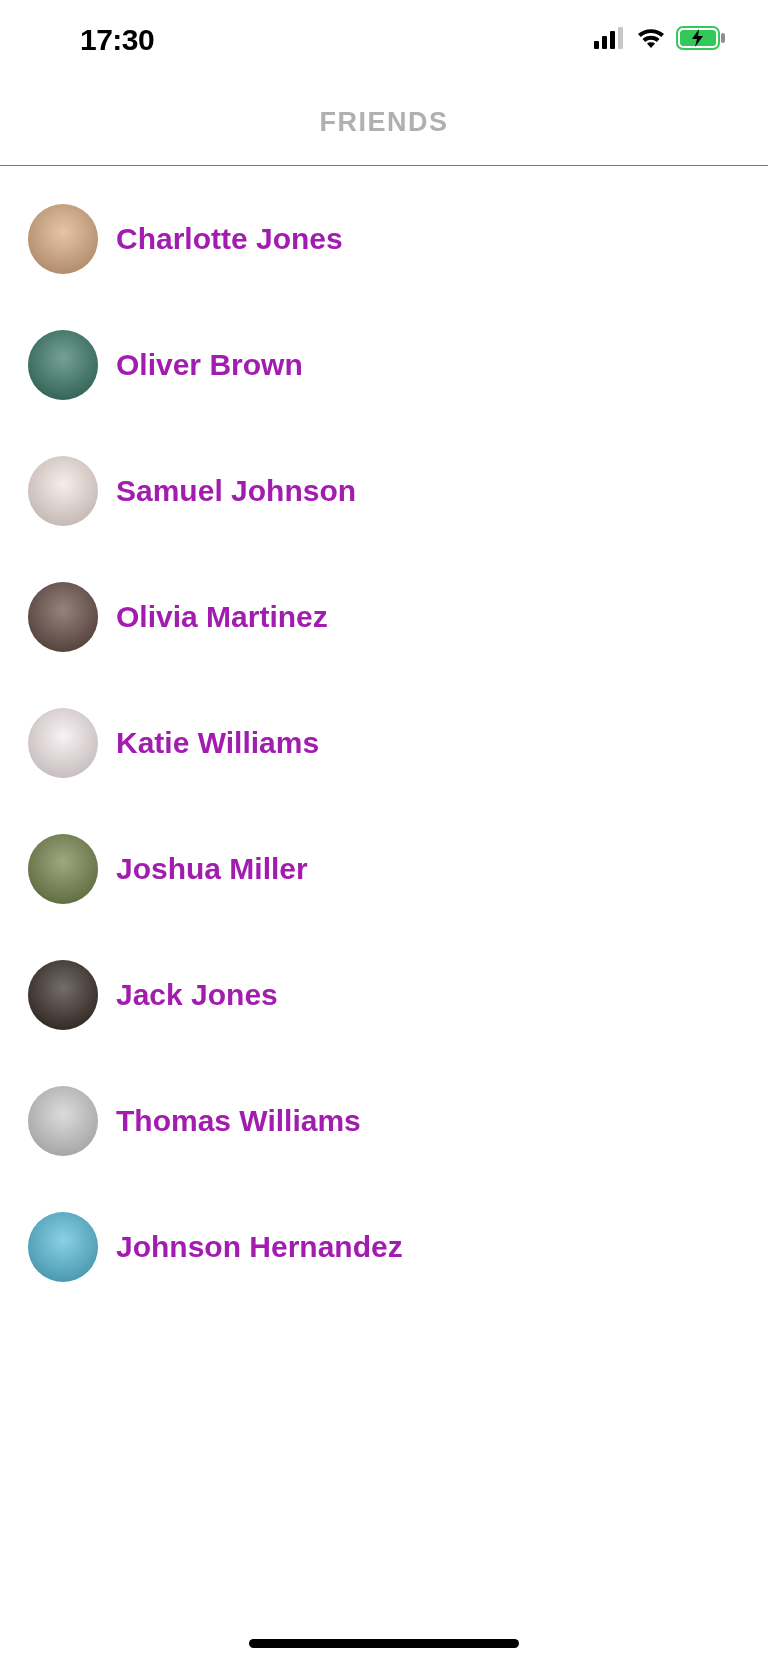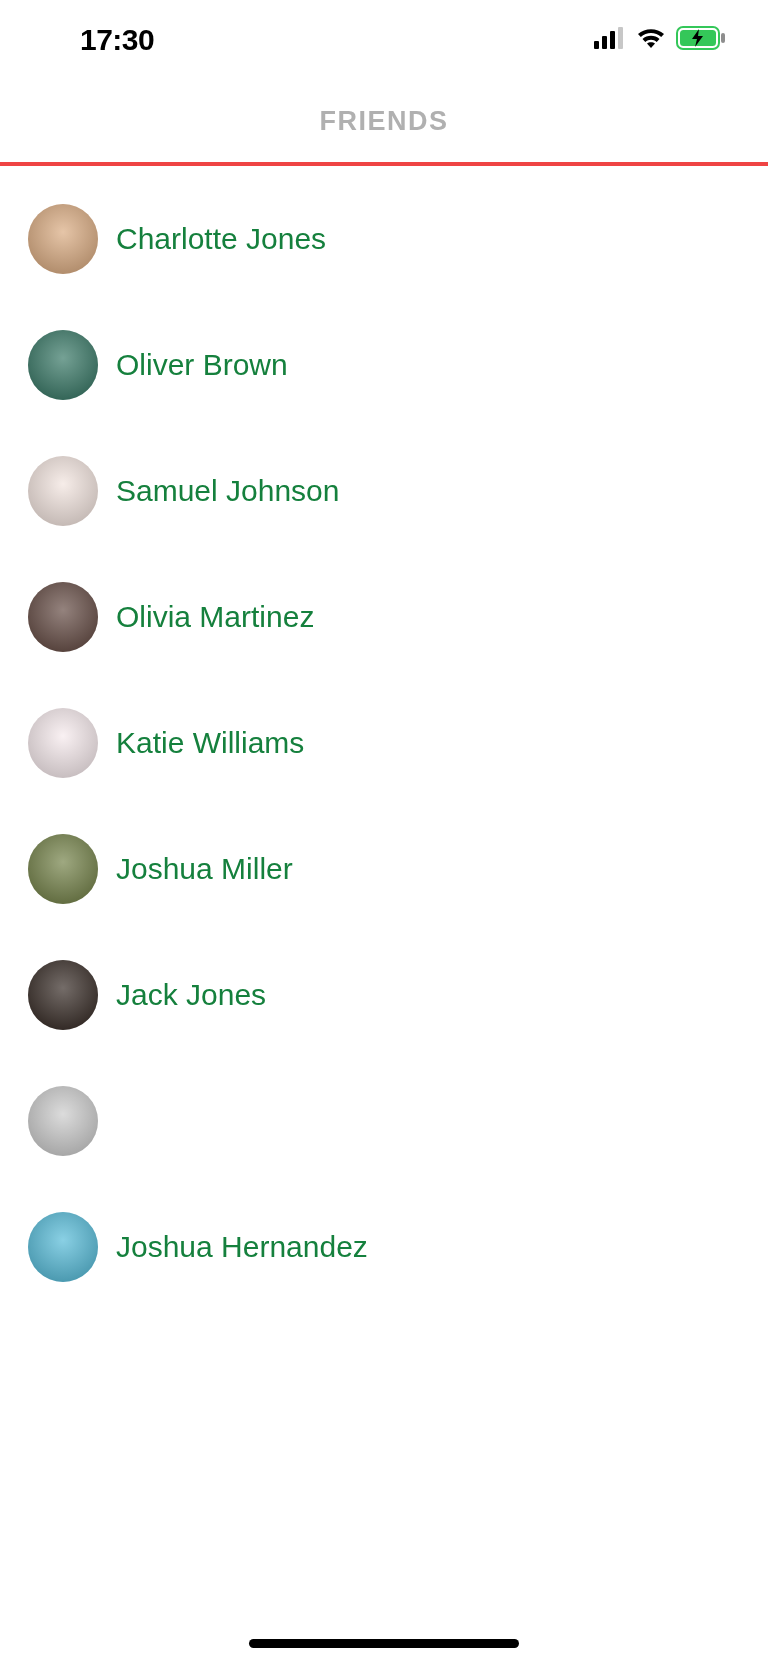--- a/index.html
+++ b/index.html
@@ -25,21 +25,21 @@
     margin-left: 28px;
   }
   .status-icons {
     display: flex;
     align-items: center;
     gap: 10px;
   }
   .tabs {
     display: flex;
     height: 86px;
-    border-bottom: 4px solid #ef4444;
+    border-bottom: 1px solid #ef4444;
   }
   .tab {
     flex: 1;
     display: flex;
     align-items: center;
     justify-content: center;
     font-size: 27px;
     font-weight: 600;
     letter-spacing: 1.5px;
     color: #b0b0b0;
@@ -74,22 +74,22 @@
     margin-right: 18px;
     background: #ddd;
     display: flex;
     align-items: center;
     justify-content: center;
     overflow: hidden;
   }
   .av-bg { width:100%; height:100%; }
   .name {
     font-size: 30px;
-    font-weight: 400;
-    color: #15803d;
+    font-weight: 700;
+    color: #a21caf;
   }
   .home-indicator {
     position: absolute;
     bottom: 14px;
     left: 50%;
     transform: translateX(-50%);
     width: 270px;
     height: 9px;
     background: #000;
     border-radius: 10px;
@@ -173,22 +173,23 @@
     <div class="list-item">
       <div class="avatar">
         <div class="av-bg" style="background: radial-gradient(circle at 50% 40%, rgba(255, 255, 255, 0.35), rgba(0, 0, 0, 0.25)) rgb(42, 30, 24);"></div>
       </div>
       <div class="name">Jack Jones</div>
     </div>
     <div class="list-item">
       <div class="avatar">
         <div class="av-bg" style="background: radial-gradient(circle at 50% 40%, rgba(255, 255, 255, 0.35), rgba(0, 0, 0, 0.25)) rgb(201, 201, 201);"></div>
       </div>
+      <div class="name">Thomas Williams</div>
     </div>
     <div class="list-item">
       <div class="avatar">
         <div class="av-bg" style="background: radial-gradient(circle at 50% 40%, rgba(255, 255, 255, 0.35), rgba(0, 0, 0, 0.25)) rgb(75, 183, 214);"></div>
       </div>
-      <div class="name">Joshua Hernandez</div>
+      <div class="name">Johnson Hernandez</div>
     </div>
   </div>
 
 <div class="home-indicator"></div>
 
 </body></html>

